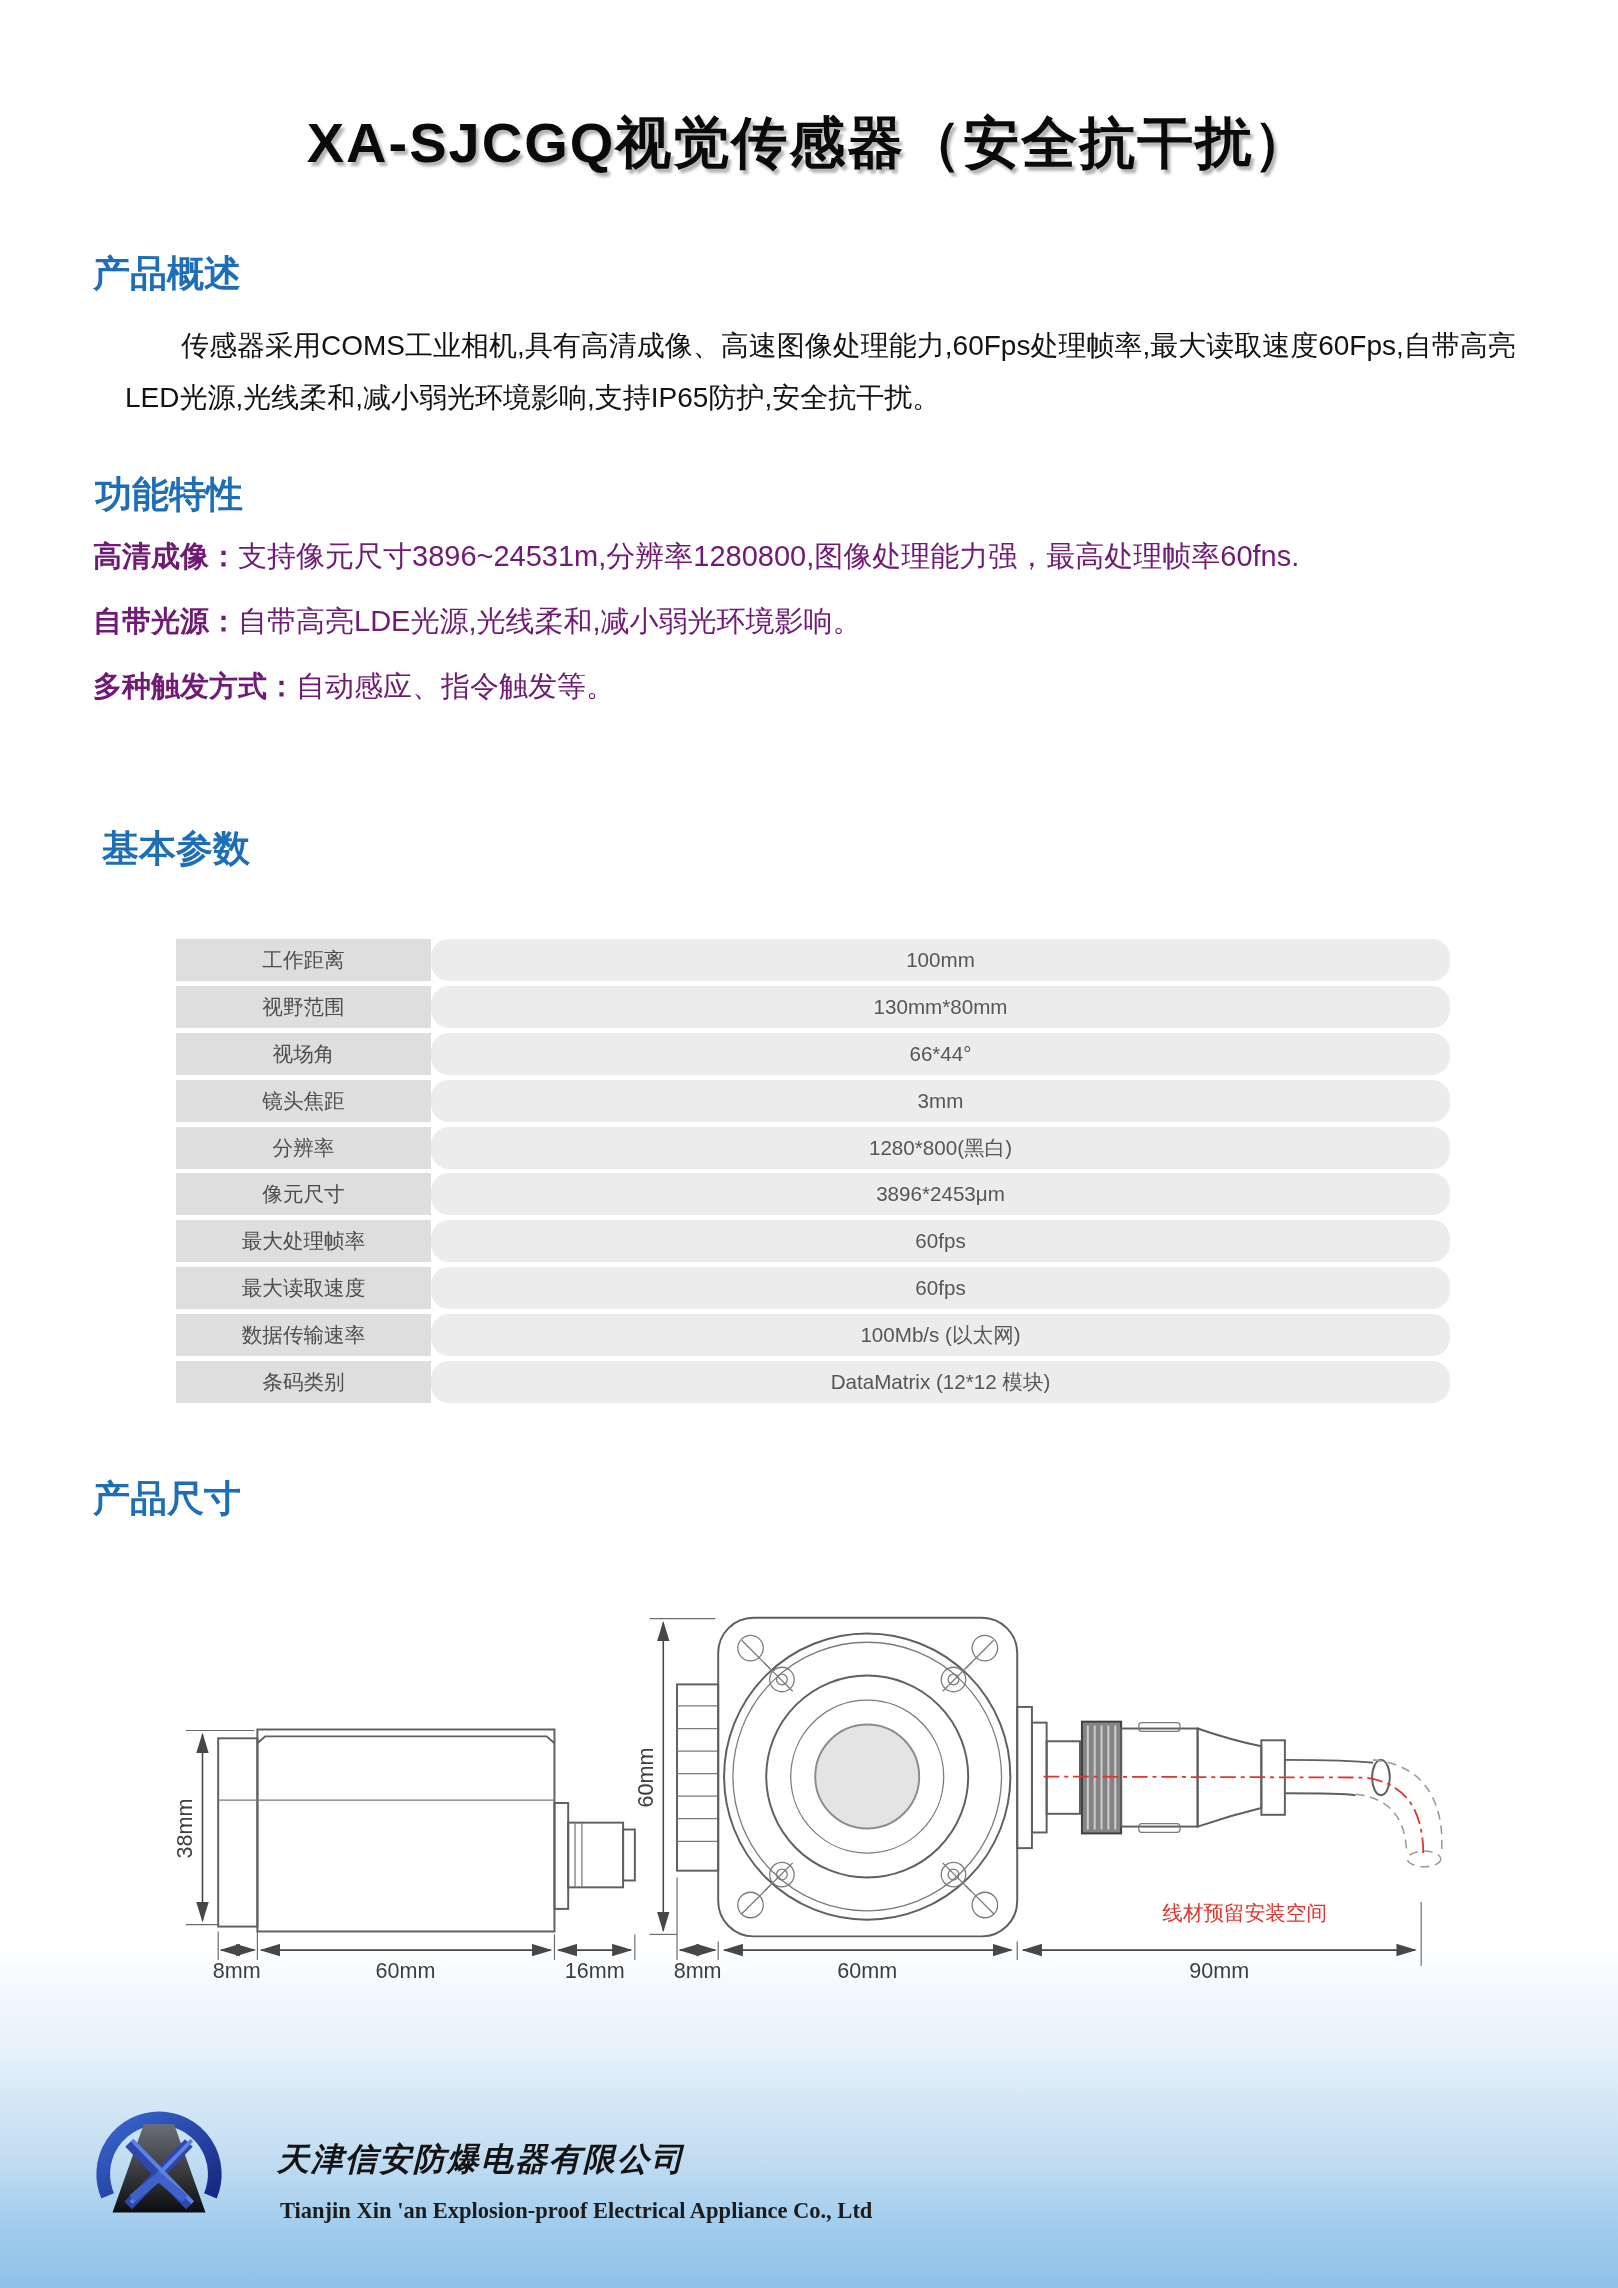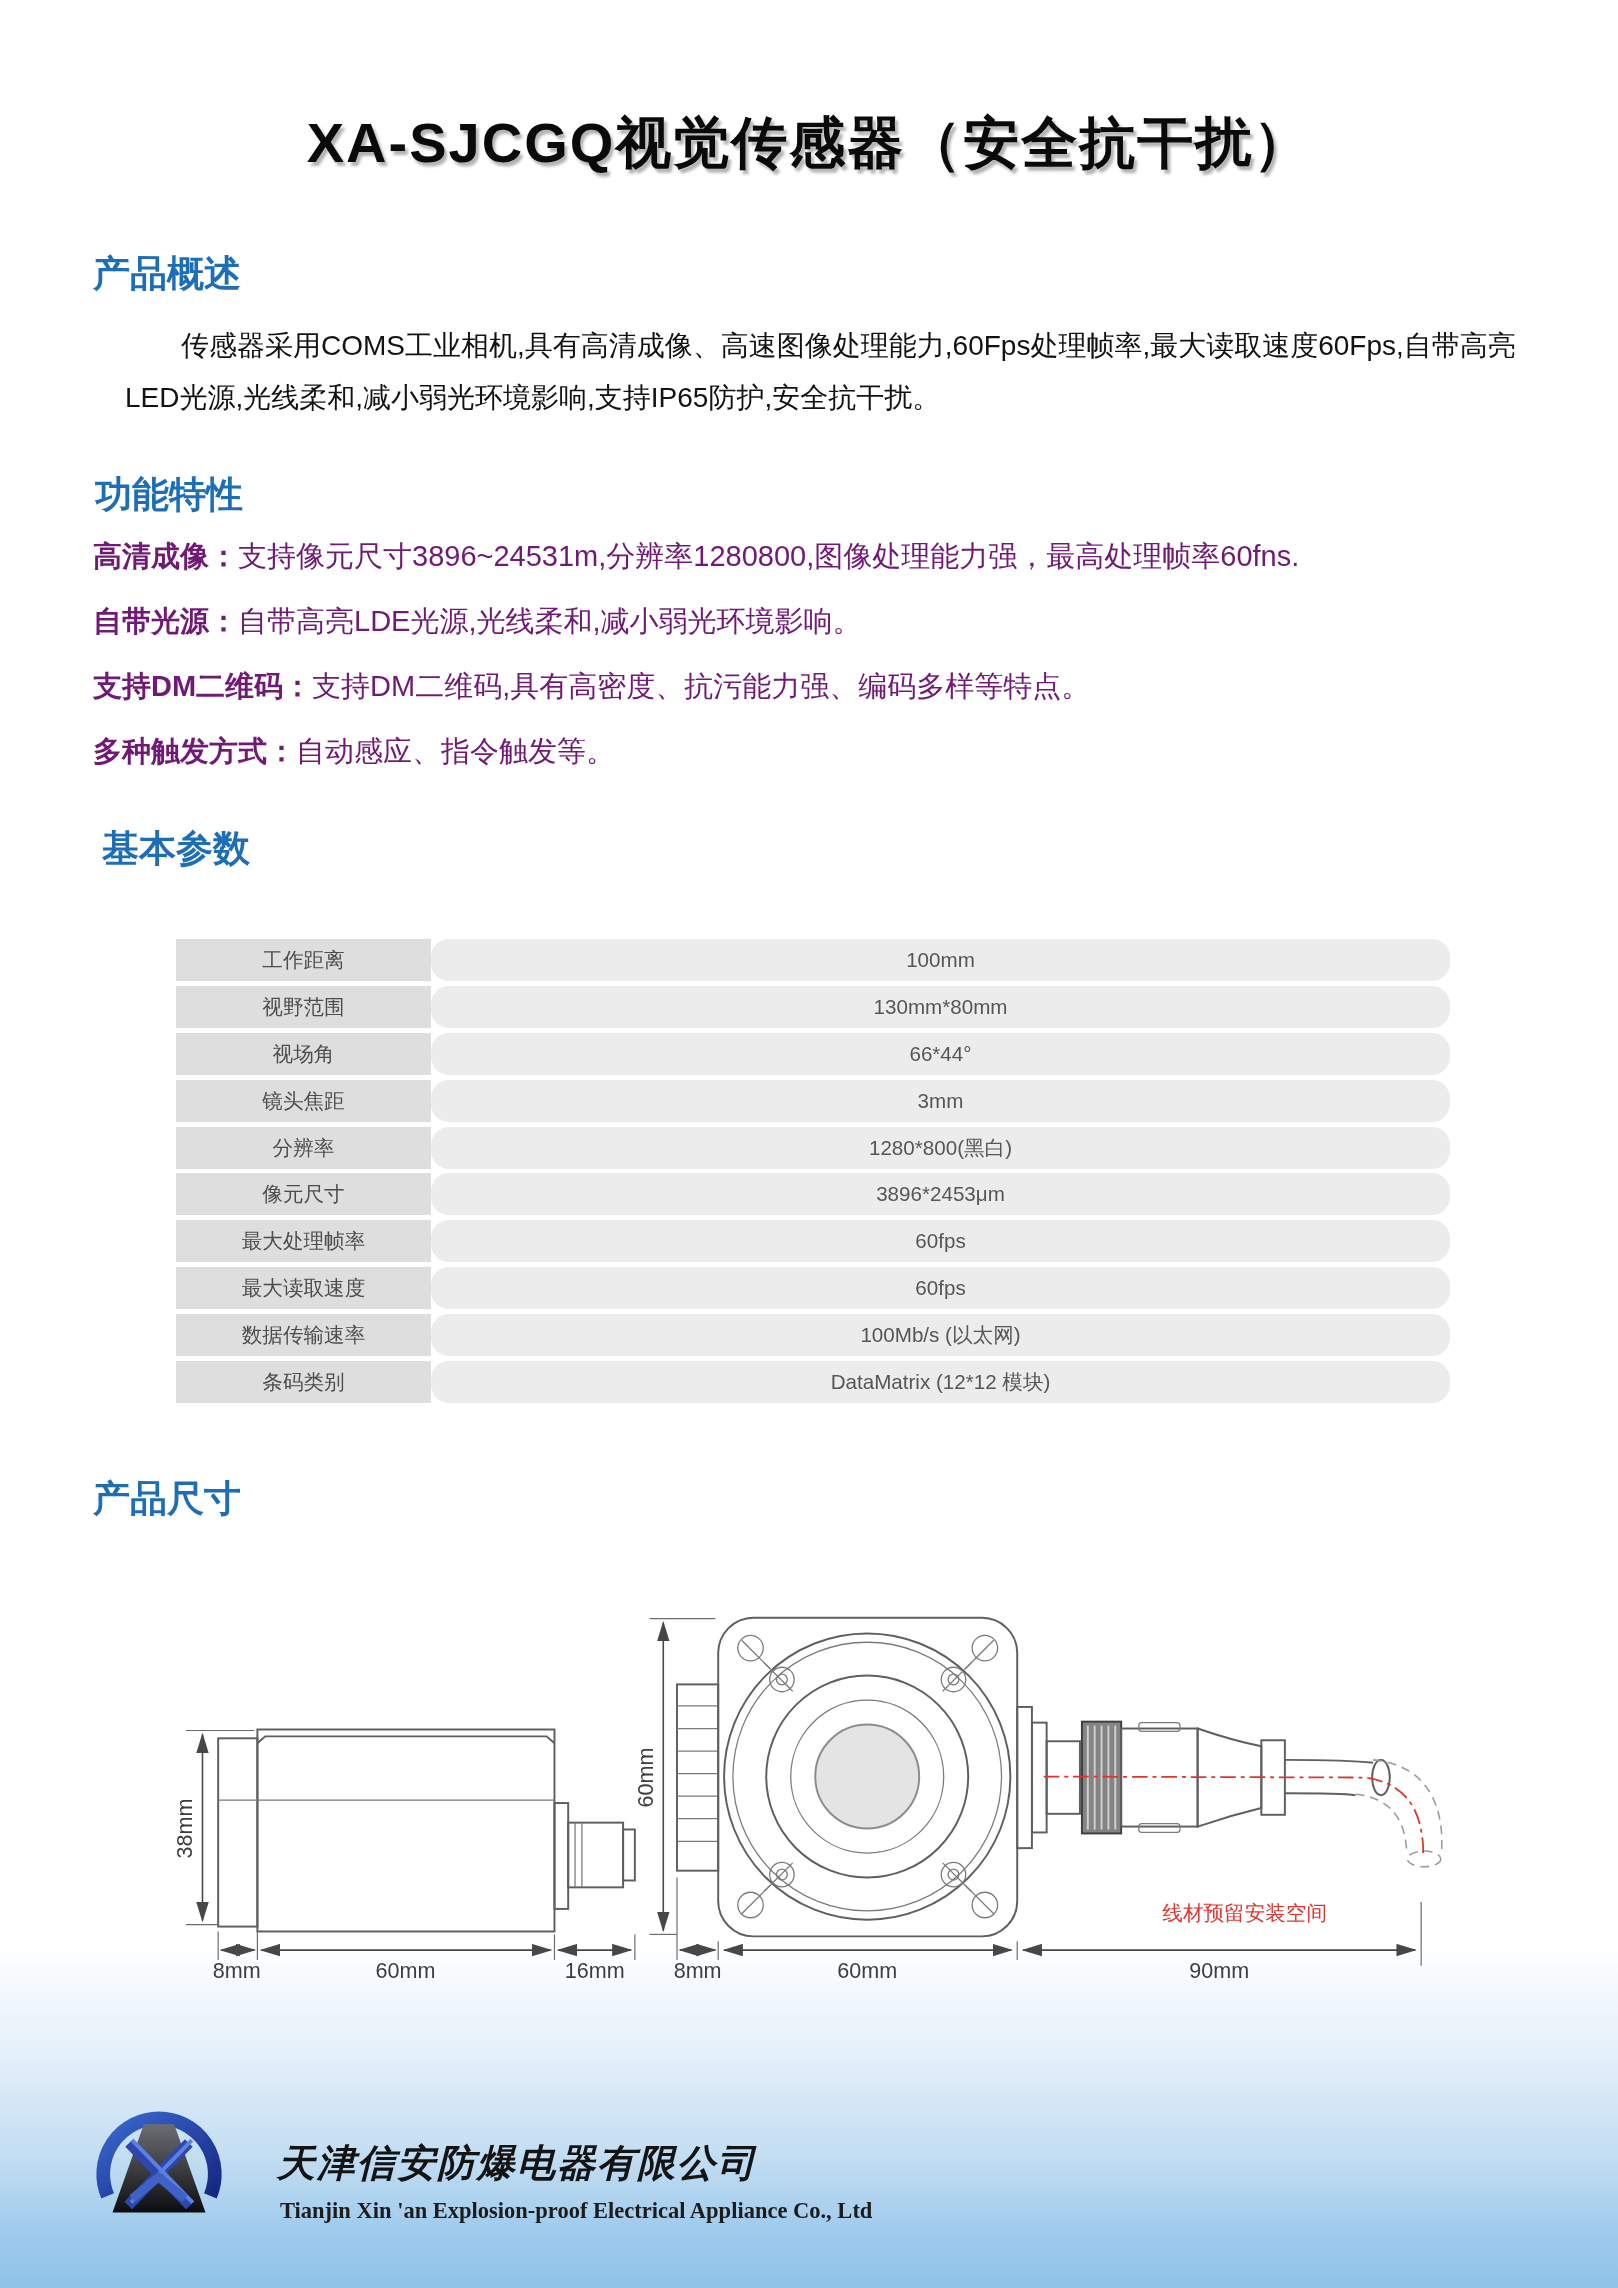--- a/index.html
+++ b/index.html
@@ -37,21 +37,21 @@
   .dwg{stroke:#5f5f5f;stroke-width:2;fill:none;}
   .dwg-thin{stroke:#7a7a7a;stroke-width:1.3;fill:none;}
   .dim{stroke:#474747;stroke-width:1.6;fill:none;}
   .ext{stroke:#6b6b6b;stroke-width:1.2;fill:none;}
   .dim-label{font-size:22px;fill:#3d3d3d;}
   .red-note{font-size:21px;fill:#e0342f;}
   .redline{stroke:#e0342f;stroke-width:1.8;fill:none;stroke-dasharray:16 5 4 5;}
   .ghost{stroke:#9a9a9a;stroke-width:1.6;fill:none;stroke-dasharray:9 6;}
 
   .logo{left:83px;top:2095px;}
-  .company-cn{left:277px;top:2138px;font-size:38px;font-weight:bold;font-style:italic;
+  .company-cn{left:277px;top:2138px;font-size:32px;font-weight:bold;font-style:italic;
               font-family:"DejaVu Serif","Liberation Serif",serif;color:#141414;letter-spacing:2px;}
   .company-en{left:280px;top:2198px;font-size:22.5px;font-weight:600;
               font-family:"Liberation Serif","DejaVu Serif",serif;color:#1c1c1c;}
 </style>
 </head>
 <body>
 
 <div class="page">
 
   <div class="abs footer-band"></div>
@@ -60,21 +60,20 @@
 
   <div class="abs sec-h h-overview">产品概述</div>
   <div class="abs overview-body">传感器采用COMS工业相机,具有高清成像、高速图像处理能力,60Fps处理帧率,最大读取速度60Fps,自带高亮LED光源,光线柔和,减小弱光环境影响,支持IP65防护,安全抗干扰。</div>
 
   <div class="abs sec-h h-features">功能特性</div>
   <div class="abs features" id="features-wrap">
   <div class="feature-line"><span class="f-label">高清成像：</span><span class="f-text">支持像元尺寸3896~24531m,分辨率1280800,图像处理能力强，最高处理帧率60fns.</span></div>
 
   <div class="feature-line"><span class="f-label">自带光源：</span><span class="f-text">自带高亮LDE光源,光线柔和,减小弱光环境影响。</span></div>
 
-  <div class="feature-line"><span class="f-label">支持DM二维码：</span><span class="f-text">支持DM二维码,具有高密度、抗污能力强、编码多样等特点。</span></div>
 
   <div class="feature-line"><span class="f-label">多种触发方式：</span><span class="f-text">自动感应、指令触发等。</span></div>
 </div>
 
   <div class="abs sec-h h-params">基本参数</div>
   <div class="abs param-table" id="table-wrap">
   <div class="row">
     <div class="cell-l">工作距离</div>
     <div class="cell-r">100mm</div>
   </div>

